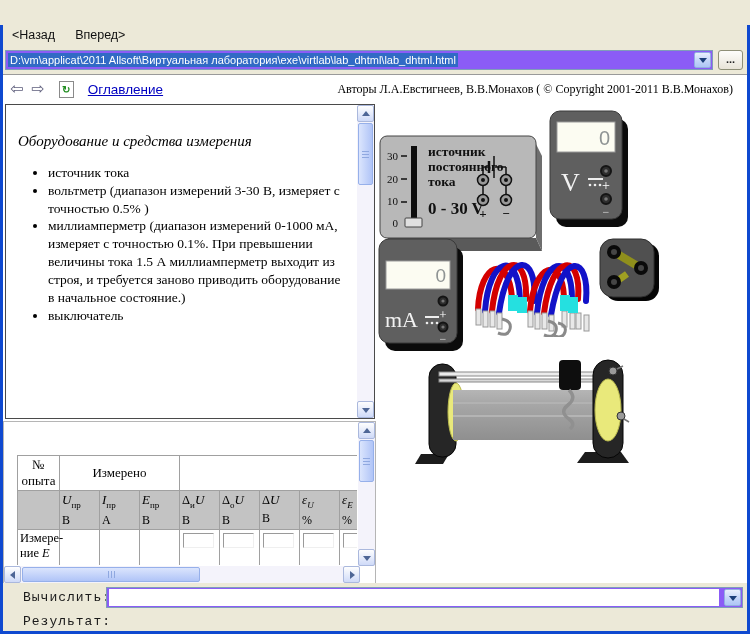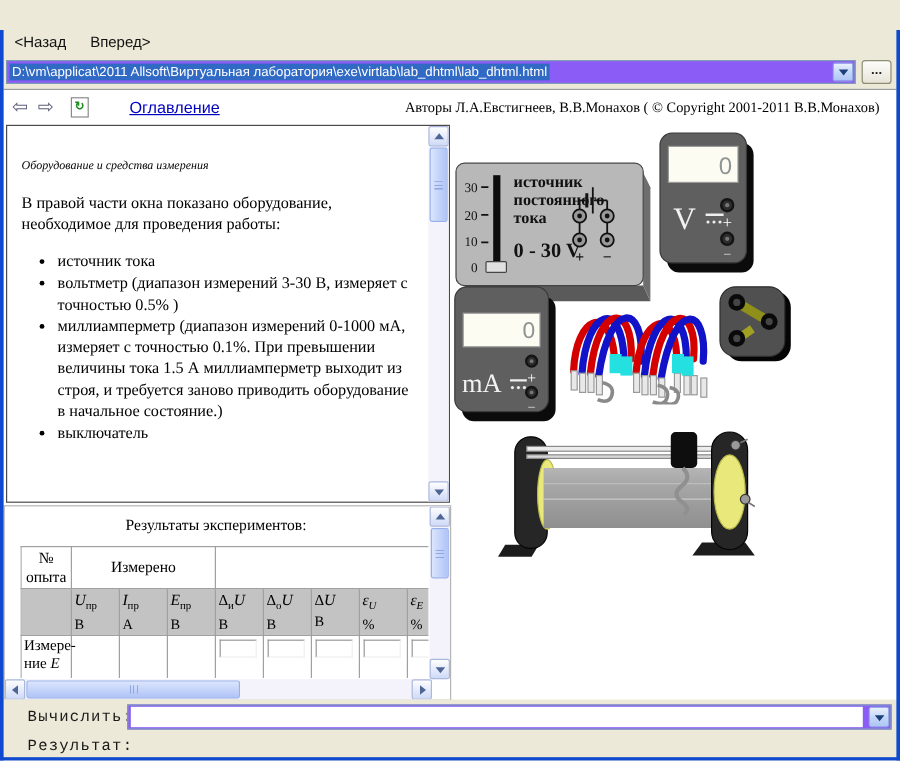--- a/index.html
+++ b/index.html
@@ -46,30 +46,30 @@
     background:linear-gradient(180deg,#fdfdfb,#e8e4d8); border:1px solid #8e8f77; border-radius:3px;
     font-size:11px; font-weight:bold; color:#222; text-align:center; line-height:16px; }
 
   
   .browser { position:absolute; left:3px; top:74px; width:744px; height:509px; background:#fff;
     border-top:1px solid #9a9a9a; }
   .toolbar { position:absolute; left:0; top:0; width:100%; height:28px; display:flex; align-items:center; padding-left:7px; }
   .nav-arrow { font-family:"DejaVu Sans", sans-serif; font-size:16px; color:#60607e; margin-right:8px; line-height:1; }
   .refresh-wrap { width:15px; height:17px; border:1px solid #8a8a8a; background:#fff; margin:0 10px 0 6px;
     font-size:10px; color:#1f8c1f; text-align:center; line-height:15px; font-weight:bold; }
-  .toc { font-size:13.5px; color:#0000c0; text-decoration:underline; margin-left:24px; }
+  .toc { font-size:13.5px; color:#0000c0; text-decoration:underline; margin-left:4px; }
   .authors { position:absolute; right:14px; top:7px; font-family:"Liberation Serif", serif; font-size:12px; color:#000; }
 
   
   .text-panel { position:absolute; left:2px; top:29px; width:370px; height:315px; background:#fff;
     border:1px solid #4a4a4a; overflow:hidden; }
   .text-inner { position:absolute; left:0; top:0; right:17px; bottom:0; overflow:hidden;
     padding:10px 6px 0 12px; font-family:"Liberation Serif", serif; color:#000; }
   .text-inner h1 { font-size:19px; line-height:1.25; text-align:center; margin-top:4px; font-weight:bold; }
-  .subtitle { font-style:italic; font-size:10px; margin-top:18px; }
+  .subtitle { font-style:italic; font-size:15px; margin-top:18px; }
   .intro { font-size:13.5px; line-height:1.3; margin-top:16px; }
   .equip-list { margin-top:14px; padding-left:30px; }
   .equip-list li { font-size:13.5px; line-height:1.32; padding-right:6px; }
 
   
   .sb-v { position:absolute; right:0; top:0; bottom:0; width:17px; background:#f4f3fb; }
   .sb-h { position:absolute; left:0; bottom:0; height:17px; background:#f4f3fb; }
   .sb-btn { position:absolute; width:17px; height:17px; border:1px solid #aab8dd; border-radius:2px;
     background:linear-gradient(180deg,#fefefe,#cfdaf8); }
   .sb-btn::after { content:""; position:absolute; left:50%; top:50%; }
@@ -150,40 +150,38 @@
       <span class="nav-arrow">⇦</span>
       <span class="nav-arrow">⇨</span>
       <span class="refresh-wrap">↻</span>
       <a class="toc">Оглавление</a>
       <span class="authors">Авторы Л.А.Евстигнеев, В.В.Монахов ( © Copyright 2001-2011 В.В.Монахов)</span>
     </div>
 
     <div class="text-panel">
       <div class="text-inner">
         <p class="subtitle">Оборудование и средства измерения</p>
-        <p class="intro">В правой части окна показано оборудование, необходимое для проведения работы:</p>
         <ul class="equip-list">
           <li>источник тока</li>
           <li>вольтметр (диапазон измерений 3-30 В, измеряет с точностью 0.5% )</li>
           <li>миллиамперметр (диапазон измерений 0-1000 мА, измеряет с точностью 0.1%. При превышении величины тока 1.5 А миллиамперметр выходит из строя, и требуется заново приводить оборудование в начальное состояние.)</li>
           <li>выключатель</li>
 
         </ul>
       </div>
       <div class="sb-v">
         <span class="sb-btn sb-up" style="top:0;"></span>
         <span class="sb-thumb-v" style="top:18px; height:62px;">
             <span class="grip-v"></span>
           </span>
         <span class="sb-btn sb-down" style="bottom:0;"></span>
       </div>
     </div>
 
     <div class="results-panel">
-      <div class="results-title">Результаты экспериментов:</div>
       <div class="table-clip">
         <table class="rtable">
           <colgroup>
               <col style="width:42px">
               <col style="width:40px">
               <col style="width:40px">
               <col style="width:40px">
               <col style="width:40px">
               <col style="width:40px">
               <col style="width:40px">

